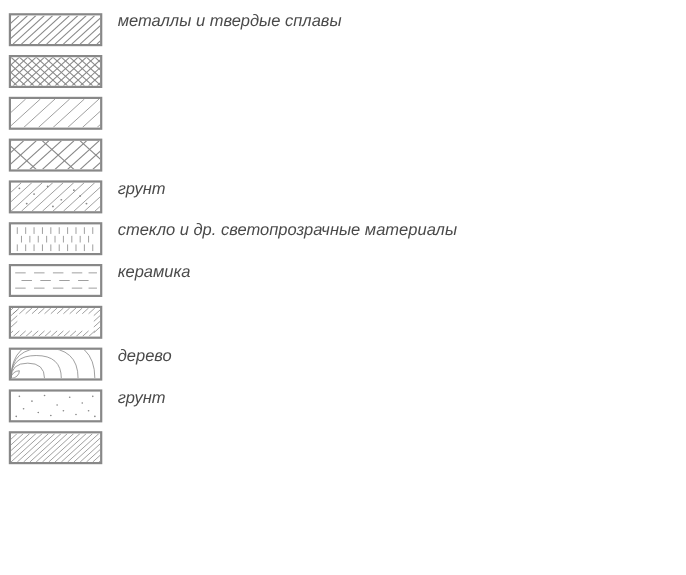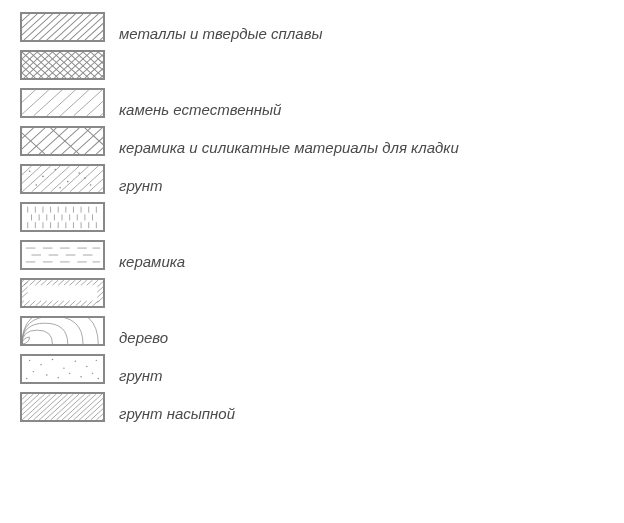--- a/index.html
+++ b/index.html
@@ -5,22 +5,22 @@
   body {
     margin: 0;
     padding: 4px 8px;
     background: #fff;
     font-family: "Trebuchet MS", "Arial Narrow", Arial, sans-serif;
     font-style: italic;
     color: #4a4a4a;
   }
   .row {
     display: flex;
-    align-items: flex-end;
-    margin: 8px 12px;
+    align-items: flex-start;
+    margin: 8px 0;
   }
   .swatch {
     width: 85px;
     height: 30px;
     flex: 0 0 85px;
     border: 2px solid #888;
     box-sizing: border-box;
     margin-right: 14px;
     position: relative;
     overflow: hidden;
@@ -119,21 +119,20 @@
         <line x1="-2" y1="30" x2="28" y2="0"></line>
           <line x1="12" y1="30" x2="42" y2="0"></line>
         <line x1="26" y1="30" x2="56" y2="0"></line>
           <line x1="40" y1="30" x2="70" y2="0"></line>
         <line x1="54" y1="30" x2="84" y2="0"></line>
           <line x1="68" y1="30" x2="98" y2="0"></line>
         <line x1="82" y1="30" x2="112" y2="0"></line>
       </g>
     </svg>
   </div>
-  <span class="label">камень естественный</span>
 </div>
 
 <div class="row">
   <div class="swatch">
     <svg viewBox="0 0 85 30" preserveAspectRatio="none">
       <g class="stroke med">
         <line x1="-30" y1="30" x2="0" y2="0"></line>
           <line x1="-18" y1="30" x2="12" y2="0"></line>
         <line x1="-6" y1="30" x2="24" y2="0"></line>
           <line x1="6" y1="30" x2="36" y2="0"></line>
@@ -144,21 +143,20 @@
         <line x1="66" y1="30" x2="96" y2="0"></line>
           <line x1="78" y1="30" x2="108" y2="0"></line>
       </g>
       <g class="stroke med">
         <line x1="-6" y1="0" x2="24" y2="30"></line>
           <line x1="30" y1="0" x2="60" y2="30"></line>
         <line x1="66" y1="0" x2="96" y2="30"></line>
       </g>
     </svg>
   </div>
-  <span class="label">керамика и силикатные материалы для кладки</span>
 </div>
 
 <div class="row">
   <div class="swatch">
     <svg viewBox="0 0 85 30" preserveAspectRatio="none">
       <g class="stroke thin">
         <line x1="-30" y1="30" x2="0" y2="0"></line>
           <line x1="-20" y1="30" x2="10" y2="0"></line>
         <line x1="-10" y1="30" x2="20" y2="0"></line>
           <line x1="0" y1="30" x2="30" y2="0"></line>
@@ -216,20 +214,21 @@
           <line x1="30" y1="21" x2="30" y2="28"></line>
         <line x1="38" y1="21" x2="38" y2="28"></line>
           <line x1="46" y1="21" x2="46" y2="28"></line>
         <line x1="54" y1="21" x2="54" y2="28"></line>
           <line x1="62" y1="21" x2="62" y2="28"></line>
         <line x1="70" y1="21" x2="70" y2="28"></line>
           <line x1="78" y1="21" x2="78" y2="28"></line>
       </g>
     </svg>
   </div>
+  <span class="label">стекло и др. светопрозрачные материалы</span>
 </div>
 
 <div class="row">
   <div class="swatch">
     <svg viewBox="0 0 85 30" preserveAspectRatio="none">
       <g class="stroke thin">
         <line x1="4" y1="7" x2="14" y2="7"></line>
           <line x1="22" y1="7" x2="32" y2="7"></line>
         <line x1="40" y1="7" x2="50" y2="7"></line>
           <line x1="58" y1="7" x2="68" y2="7"></line>
@@ -356,14 +355,13 @@
           <line x1="48" y1="30" x2="78" y2="0"></line>
         <line x1="54" y1="30" x2="84" y2="0"></line>
           <line x1="60" y1="30" x2="90" y2="0"></line>
         <line x1="66" y1="30" x2="96" y2="0"></line>
           <line x1="72" y1="30" x2="102" y2="0"></line>
         <line x1="78" y1="30" x2="108" y2="0"></line>
           <line x1="84" y1="30" x2="114" y2="0"></line>
       </g>
     </svg>
   </div>
-  <span class="label">грунт насыпной</span>
 </div>
 
 </body></html>

